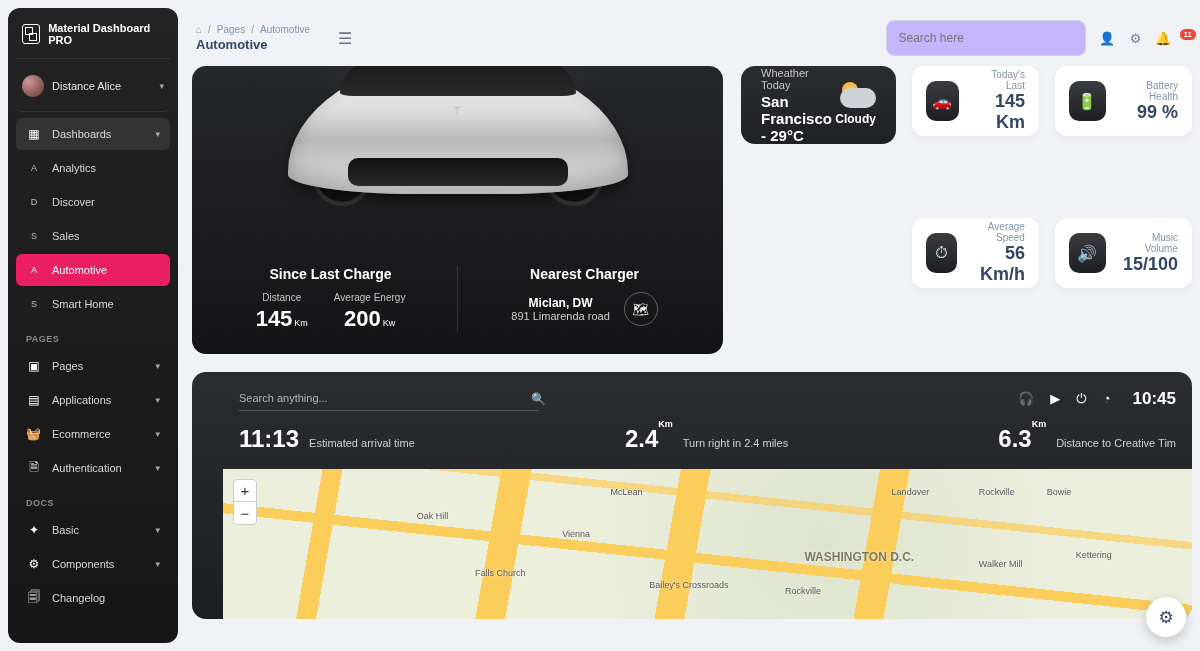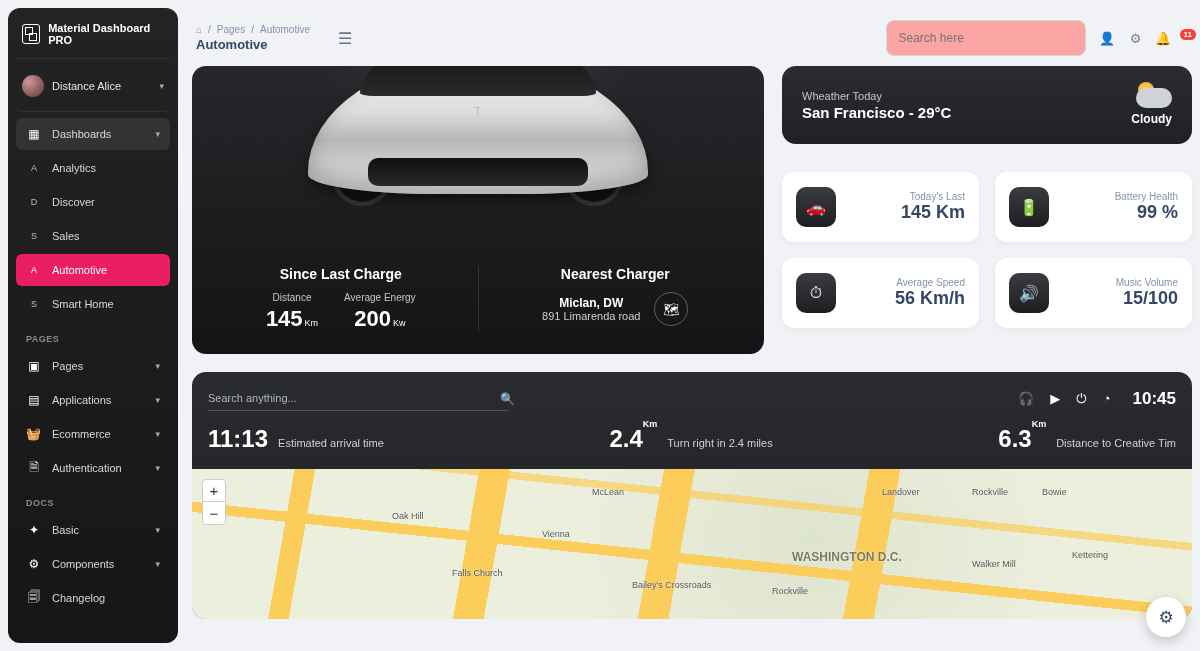--- a/index.html
+++ b/index.html
@@ -54,21 +54,21 @@
   
   .main{position:absolute;left:192px;top:8px;right:8px;bottom:0;}
 
   
   .topbar{display:flex;align-items:center;padding:12px 4px 6px;}
   .crumb{display:flex;flex-direction:column;}
   .crumb-line{font-size:10px;color:var(--muted);display:flex;align-items:center;gap:6px;}
   .crumb-title{font-size:13px;font-weight:700;color:var(--text);margin-top:2px;}
   .menu-btn{margin-left:28px;color:var(--gray);cursor:pointer;font-size:16px;}
   .tb-spacer{flex:1;}
-  .search-input{width:200px;height:36px;border:1px solid #d2d6da;border-radius:8px;padding:0 12px;font-size:12px;background:#fca5a5;color:#495057;}
+  .search-input{width:200px;height:36px;border:1px solid #d2d6da;border-radius:8px;padding:0 12px;font-size:12px;background:#c4b5fd;color:#495057;}
   .tb-icons{display:flex;align-items:center;gap:14px;margin-left:14px;color:#7b809a;}
   .tb-icons span{cursor:pointer;position:relative;}
   .badge{position:absolute;top:-6px;right:-8px;background:#f44335;color:#fff;font-size:8px;border-radius:10px;padding:1px 4px;font-weight:700;}
 
   
   .content{display:flex;gap:18px;margin-top:4px;}
 
   
   .car-card{
     width:572px;height:288px;border-radius:14px;
@@ -107,39 +107,39 @@
   .metric-val{font-size:22px;font-weight:700;}
   .metric-val .unit{font-size:9px;font-weight:500;margin-left:2px;}
   .vr{width:1px;background:rgba(255,255,255,.12);}
   .charger-box{display:flex;align-items:center;gap:14px;}
   .charger-text{text-align:center;}
   .charger-text .title{font-size:12px;font-weight:700;}
   .charger-text .sub{font-size:11px;color:#cfcfcf;}
   .map-pin{width:34px;height:34px;border:1px solid rgba(255,255,255,.3);border-radius:50%;display:flex;align-items:center;justify-content:center;font-size:13px;}
 
   
-  .right-col{flex:1;display:flex;flex-direction:column;gap:28px;}
+  .right-col{flex:1;display:flex;gap:16px;}
   .weather-card{height:78px;background:linear-gradient(180deg,#2b2c30,#202124);border-radius:14px;color:#fff;display:flex;align-items:center;padding:0 20px;}
   .wc-left .t1{font-size:11px;color:#c6c6c6;}
   .wc-left .t2{font-size:15px;font-weight:700;margin-top:2px;}
   .wc-right{margin-left:auto;text-align:right;display:flex;flex-direction:column;align-items:flex-end;}
   .weather-icon{width:44px;height:26px;position:relative;}
   .weather-icon::before{content:"";position:absolute;right:18px;top:-2px;width:16px;height:16px;background:radial-gradient(circle,#ffcf5a,#f2a63a);border-radius:50%;}
   .weather-icon::after{content:"";position:absolute;right:0;top:4px;width:36px;height:20px;background:#cfd3d8;border-radius:14px;}
   .wc-dsc{font-size:12px;font-weight:700;margin-top:2px;}
 
   .stat-grid{display:grid;grid-template-columns:1fr 1fr;gap:16px;}
   .stat-card{background:var(--card);border-radius:12px;height:70px;display:flex;align-items:center;padding:0 14px;gap:14px;box-shadow:0 2px 6px rgba(0,0,0,.05);}
   .stat-icon{width:40px;height:40px;border-radius:10px;background:linear-gradient(180deg,#3a3c40,#1d1e21);color:#fff;display:flex;align-items:center;justify-content:center;font-size:16px;}
   .stat-right{margin-left:auto;text-align:right;}
   .stat-label{font-size:10px;color:var(--muted);}
   .stat-val{font-size:18px;font-weight:700;color:var(--text);}
 
   
-  .nav-card{margin-top:18px;background:linear-gradient(180deg,#2b2c30,#1d1e21);border-radius:14px;overflow:hidden;color:#fff;}
+  .nav-card{margin-top:18px;background:linear-gradient(180deg,#2b2c30,#1d1e21);border-radius:14px;overflow:hidden;color:#fff;padding-left:31px;}
   .nav-top{display:flex;align-items:center;padding:14px 16px 10px;gap:10px;}
   .nav-search{background:transparent;border:none;border-bottom:1px solid rgba(255,255,255,.2);color:#fff;padding:6px 0;width:300px;font-size:11px;outline:none;}
   .nav-search::placeholder{color:#adb5bd;}
   .nav-search-icon{color:#adb5bd;font-size:12px;margin-left:-18px;}
   .nav-icons{margin-left:auto;display:flex;align-items:center;gap:16px;font-size:13px;}
   .nav-time{font-size:17px;font-weight:700;margin-left:6px;}
   .nav-mid{display:flex;align-items:center;padding:4px 16px 16px;}
   .nm-block{display:flex;align-items:baseline;gap:10px;}
   .nm-big{font-size:24px;font-weight:700;}
   .nm-big sup{font-size:9px;font-weight:600;vertical-align:top;position:relative;top:-6px;}

